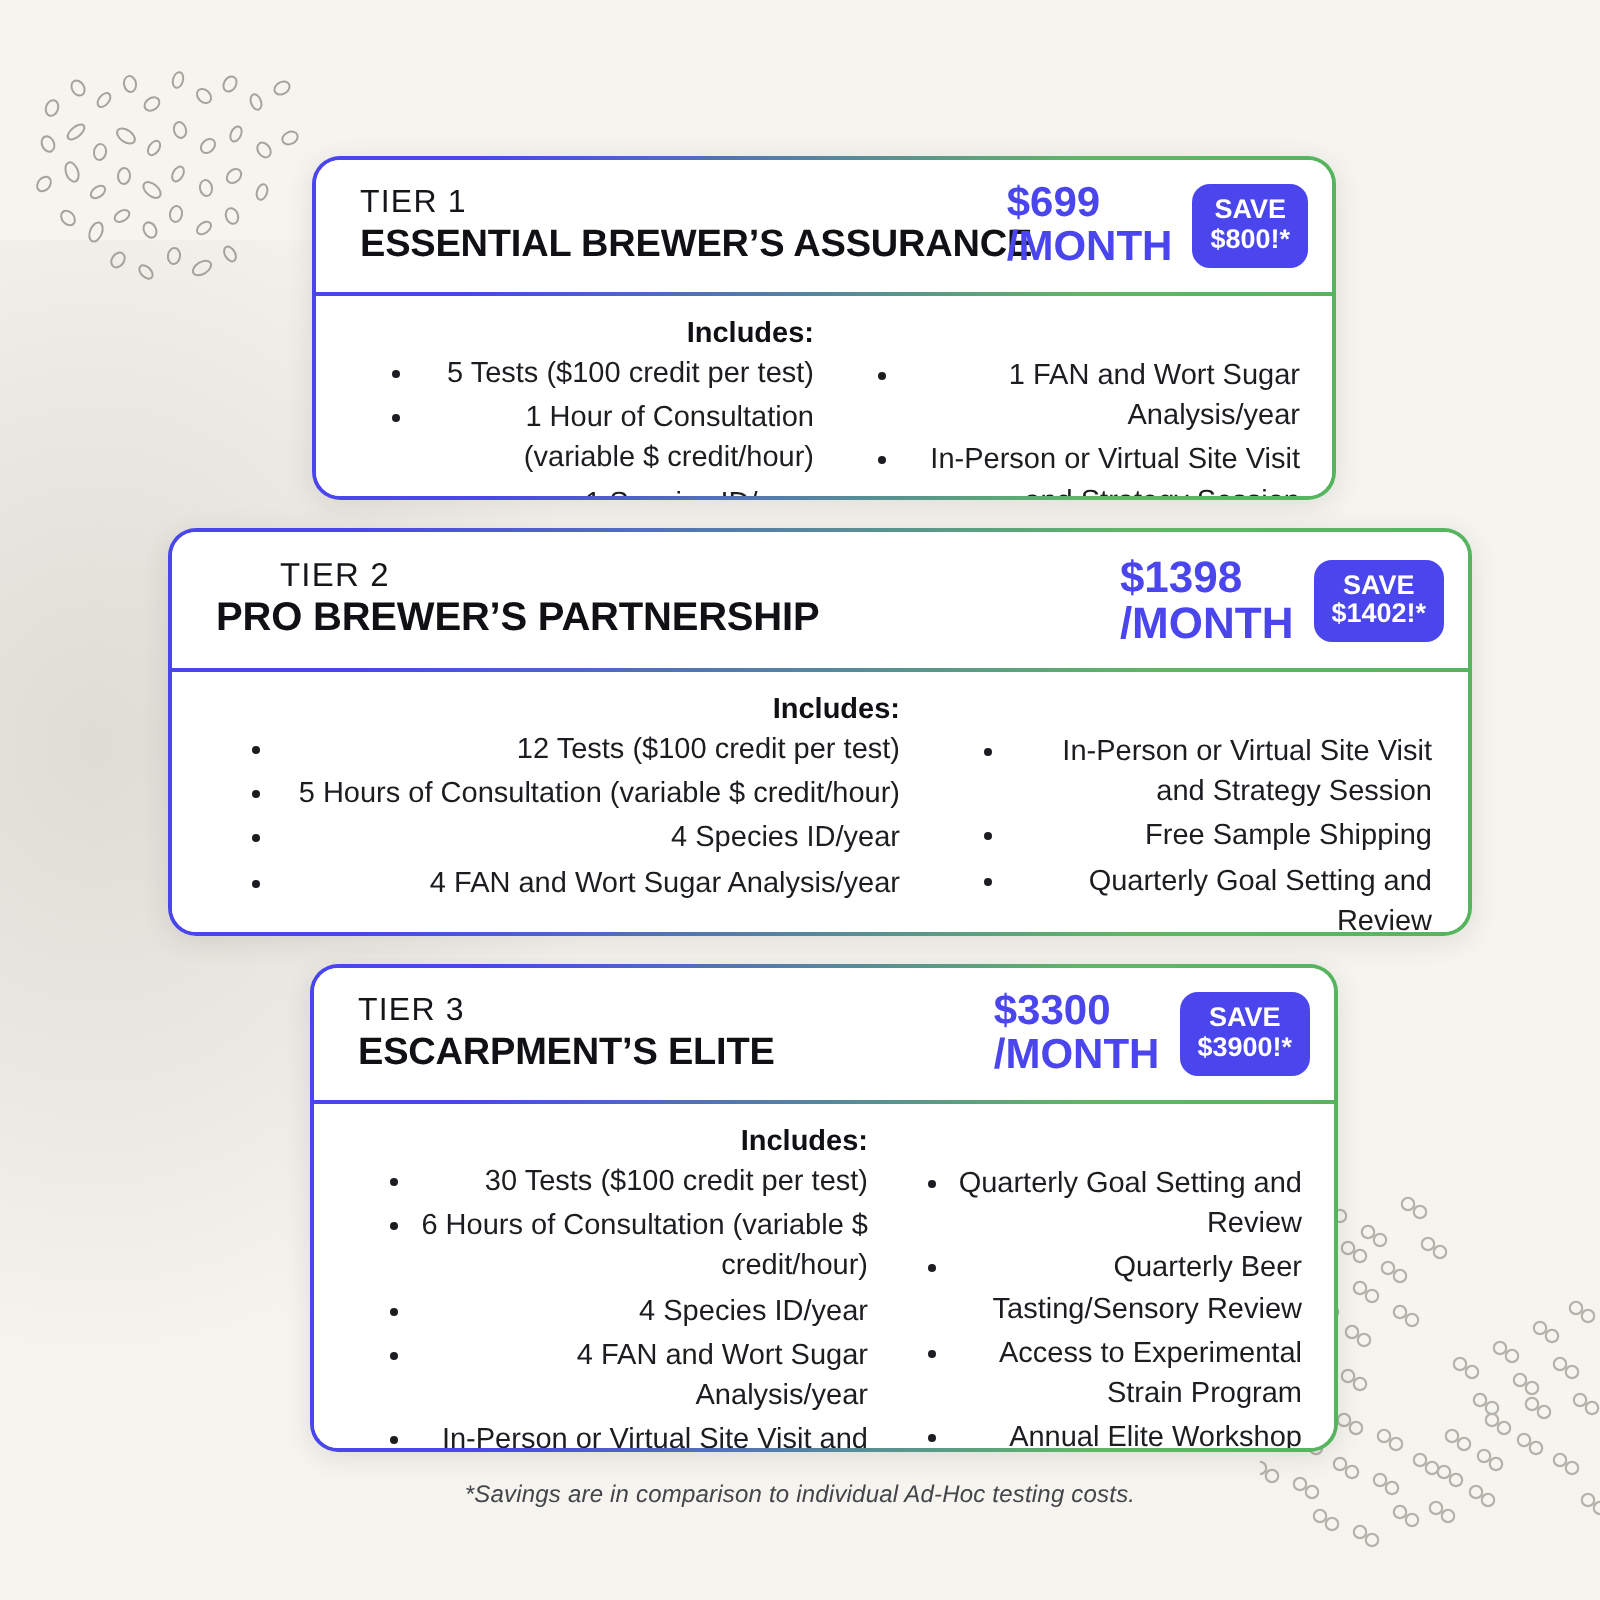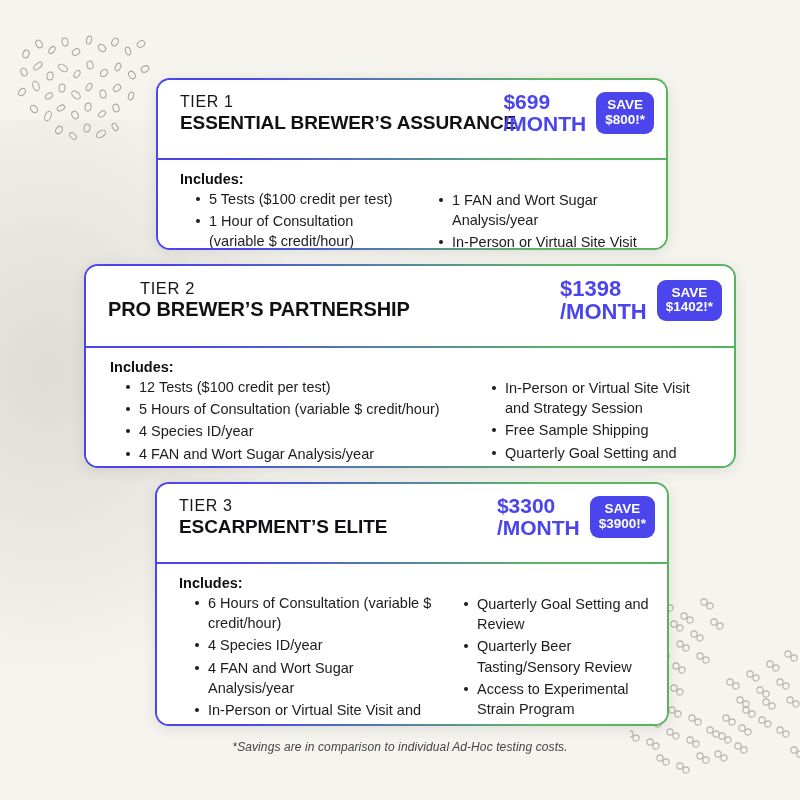--- a/index.html
+++ b/index.html
@@ -36,21 +36,21 @@
   #card-tier-1{left:156px;top:78px;width:508px;height:168px;
     background:linear-gradient(90deg,#4a45ec 0%,#4a45ec 16%,#5fb765 76%,#56b45e 100%);}
   #card-tier-2{left:84px;top:264px;width:648px;height:200px;
     background:linear-gradient(90deg,#4a45ec 0%,#4a45ec 14%,#5fb765 74%,#56b45e 100%);}
   #card-tier-3{left:155px;top:482px;width:510px;height:240px;
     background:linear-gradient(90deg,#4a45ec 0%,#4a45ec 16%,#5fb765 76%,#56b45e 100%);}
 
   
   .card-head{
     display:flex;align-items:center;
-    padding:11px 12px 23px 22px;
+    padding:11px 12px 11px 22px;
     border-bottom:2px solid;
     border-image:linear-gradient(90deg,#4a45ec 0%,#4a45ec 14%,#5fb765 76%,#56b45e 100%) 1;
     background:#fff;
   }
   .title-block{flex:1;min-width:0;}
   .tier-label{
     font-size:16px;letter-spacing:.6px;color:#15151a;font-weight:400;
     line-height:1.12;
   }
   .tier-name{
@@ -66,21 +66,21 @@
     background:#4a45ec;color:#fff;border-radius:9px;
     padding:6px 9px;text-align:center;font-weight:bold;
     font-size:13.5px;line-height:1.08;white-space:nowrap;
   }
 
   
   .card-body{
     background:#fff;flex:1;
     display:flex;padding:11px 16px 12px 22px;gap:4px;
   }
-  .col{flex:1;min-width:0;}
+  .col{flex:1;min-width:0;text-align:right;}
   .col-right{padding-top:17px;padding-left:12px;}
   .includes{
     font-size:14.5px;font-weight:bold;color:#111115;margin:0 0 1px 0;
   }
   ul.feat{
     list-style:none;margin:0;padding:0 0 0 16px;
   }
   ul.feat li{
     position:relative;font-size:14.5px;line-height:1.39;color:#1c1c21;
     padding-left:13px;margin:2px 0;
@@ -320,20 +320,21 @@
         </div>
         <div class="save-badge">
           <div>SAVE</div>
           <div>$3900!*</div>
         </div>
       </div>
       <div class="card-body">
         <div class="col col-left">
           <div class="includes">Includes:</div>
           <ul class="feat">
+              <li><b>30 Tests</b> ($100 credit per test)</li>
               <li><b>6 Hours</b> of Consultation (variable $ credit/hour)</li>
               <li><b>4</b> Species ID/year</li>
               <li><b>4</b> FAN and Wort Sugar Analysis/year</li>
               <li>In-Person or Virtual Site Visit and Strategy Session</li>
             </ul>
         </div>
         <div class="col col-right">
           <ul class="feat">
               <li>Quarterly Goal Setting and Review</li>
               <li>Quarterly Beer Tasting/Sensory Review</li>

